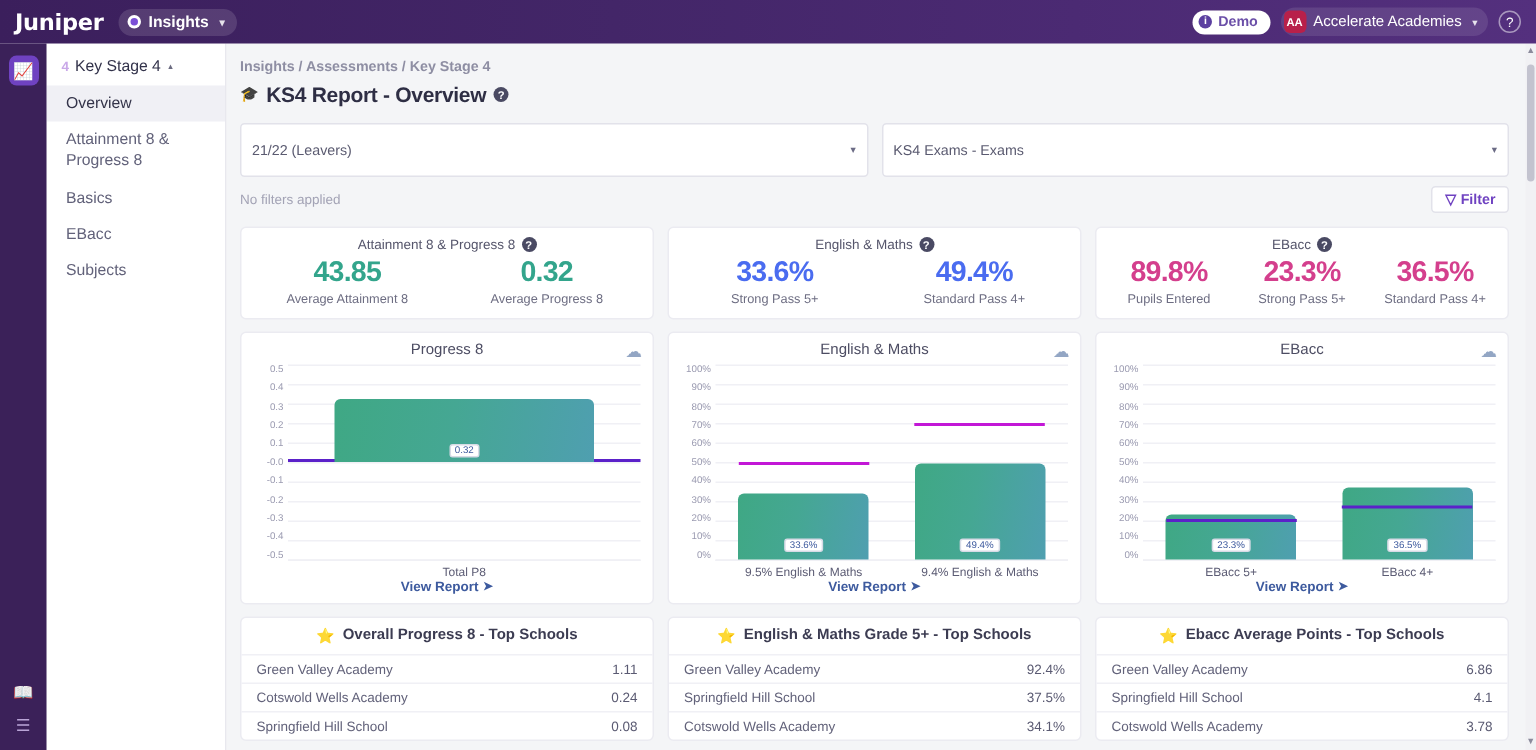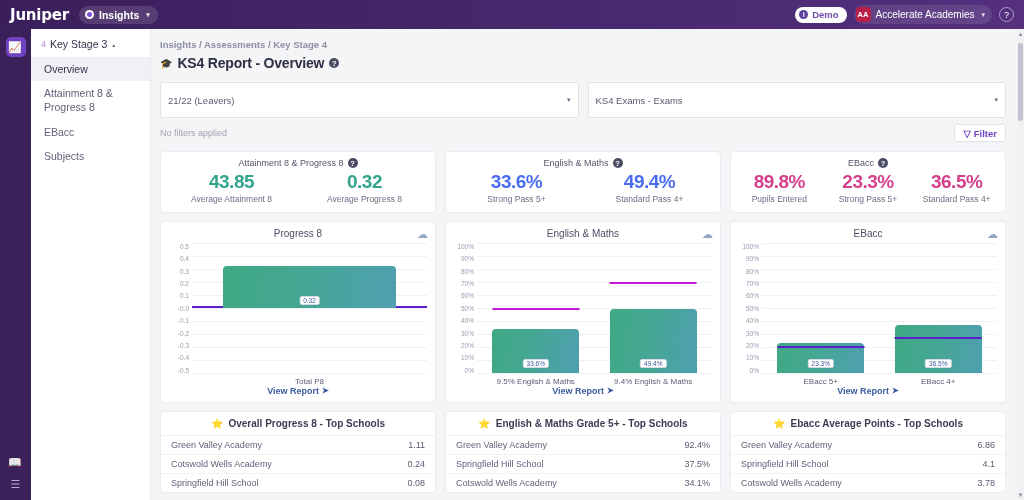--- a/index.html
+++ b/index.html
@@ -260,26 +260,27 @@
     <div class="rail-icon">📈</div>
     <div class="rail-bottom">
       <div class="rail-mini">📖</div>
       <div class="rail-mini">☰</div>
     </div>
   </div>
 
   <div class="navpanel">
     <div class="nav-head">
       <span class="k4">4</span>
-      <span>Key Stage 3</span>
+      <span>Key Stage 4</span>
       <span class="cr">▴</span>
     </div>
     <div class="nav-list">
       <div class="nav-item active">Overview</div>
       <div class="nav-item">Attainment 8 &amp; Progress 8</div>
+      <div class="nav-item">Basics</div>
       <div class="nav-item">EBacc</div>
       <div class="nav-item">Subjects</div>
     </div>
   </div>
 
   <div class="main">
 
     <div class="breadcrumb">Insights / Assessments / Key Stage 4</div>
 
     <div class="page-title-row">

